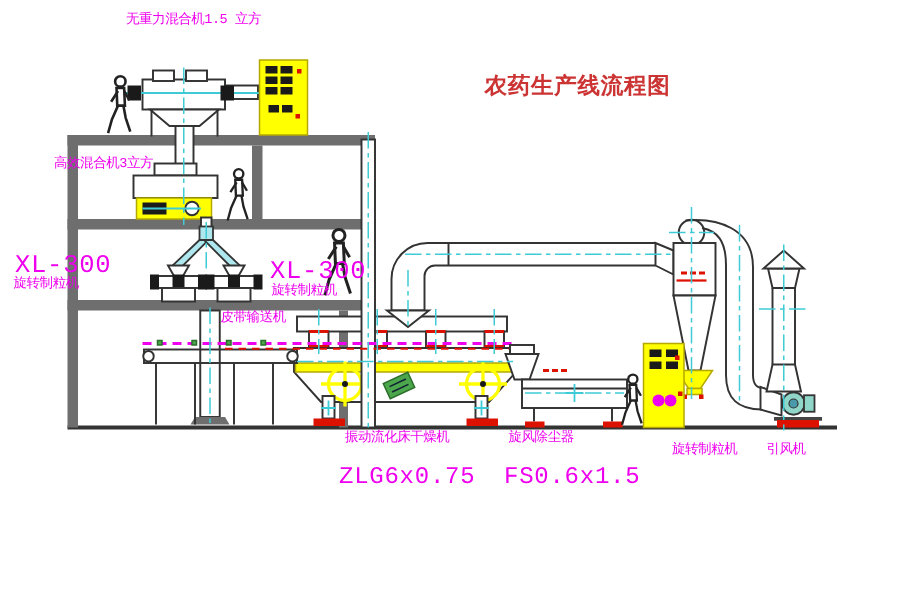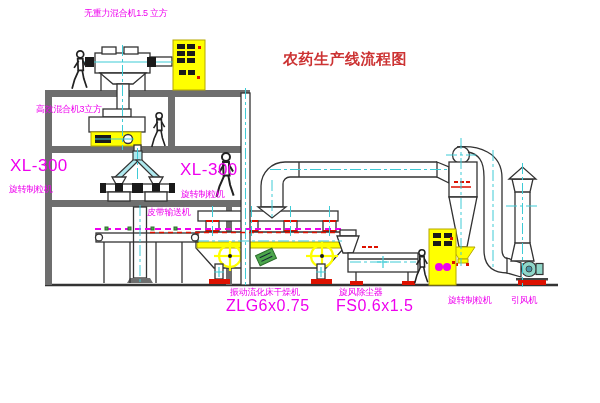--- a/index.html
+++ b/index.html
@@ -1,23 +1,23 @@
 <!DOCTYPE html>
 <html style="--label: #ee00ee; --title: #cc3333; --centerline: #3ecbd6; --highlight: #ffff00; --flange: #dd1100; --machine_green: #4ca64c;"><head>
 <meta charset="utf-8">
 <style>
   html,body{margin:0;padding:0;background:#fff;}
   .stage{
     position:relative;width:580px;height:403px;background:#ffffff;overflow:hidden;
-    font-family:Liberation Sans, sans-serif;
+    font-family:Liberation Mono, monospace;
   }
   .stage svg{position:absolute;left:0;top:0;}
   .lbl{position:absolute;color:var(--label,#ee00ee);white-space:nowrap;line-height:1;letter-spacing:-0.3px;}
-  .model{letter-spacing:0.5px;}
-  .title-zh{color:var(--title,#cc3333);font-weight:bold;letter-spacing:0.5px;}
+  .model{letter-spacing:0.5px;margin-top:12px;}
+  .title-zh{color:var(--title,#cc3333);font-weight:bold;letter-spacing:0.5px;margin-left:40px;}
   .title-cap{color:var(--title,#cc3333);font-weight:normal;letter-spacing:0.5px;}
   
   .cl{stroke:var(--centerline,#3ecbd6);stroke-width:1;fill:none;stroke-dasharray:11 3 3 3;}
   .clsolid{stroke:var(--centerline,#3ecbd6);stroke-width:1.2;fill:none;}
   .outline{stroke:#333;fill:#fff;stroke-width:1.3;}
   .ln{stroke:#333;fill:none;stroke-width:1.3;}
   .thick{stroke:#333;fill:none;stroke-width:2.6;}
   .dk{fill:#1a1a1a;stroke:none;}
   .gray{fill:#6e6e6e;stroke:none;}
   .yl{fill:var(--highlight,#ffff00);}

